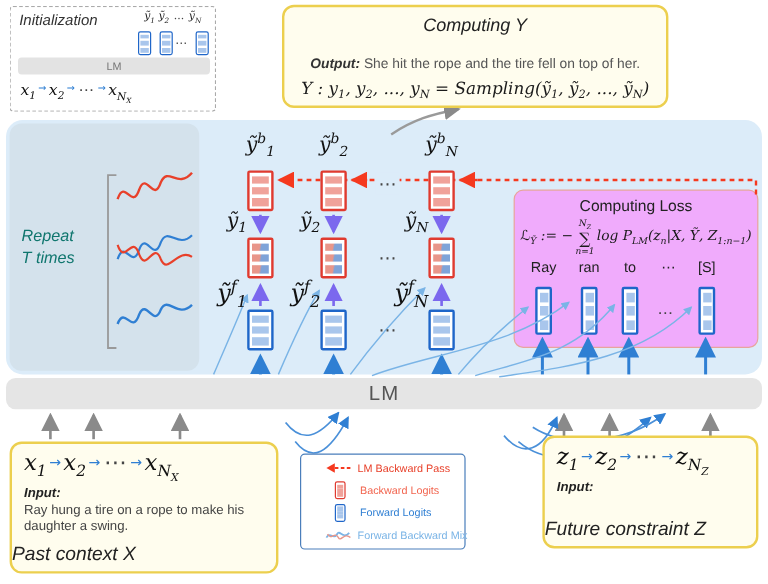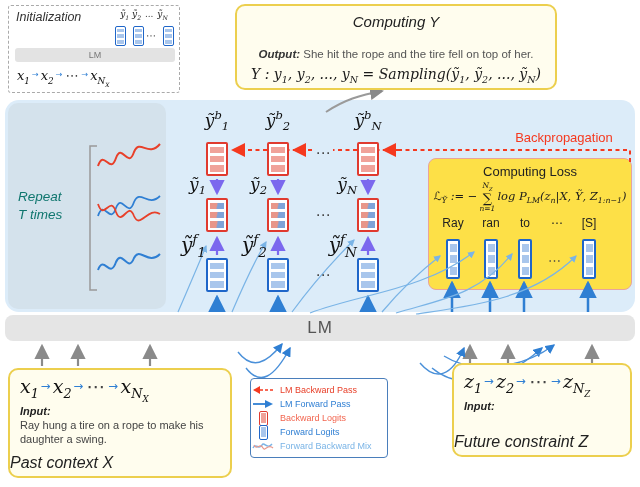--- a/index.html
+++ b/index.html
@@ -25,26 +25,26 @@
   .stack.xs{width:11px;height:20px;border:1.5px solid;padding:1.5px 1px}
   .stack.xs i{height:3.5px}
   .stack.red{border-color:#e03a2f}.stack.red i{background:#f0a29a}
   .stack.blue{border-color:#1f66c9}.stack.blue i{background:#a9c6ec}
   .stack.mixed{border-color:#e03a2f}
   .stack.mixed i{background:linear-gradient(100deg,#e8968a 0 45%,#7fa3d8 55% 100%)}
 
   
   .panel-main{background:#dcecf9;border-radius:14px}
   .panel-left{background:#d4e2ec;border-radius:10px}
-  .loss-box{background:#fde047;border:1.5px solid #e8a49c;border-radius:8px}
+  .loss-box{background:#f0abfc;border:1.5px solid #e8a49c;border-radius:8px}
   .lm-bar{background:#e5e5e5;border-radius:8px;display:flex;align-items:center;justify-content:center;z-index:1}
   .lm-text{font-size:17px;color:#555;letter-spacing:1px}
   .ybox{background:#fffdee;border:2px solid #eccf4e;border-radius:10px;z-index:3}
   .init{background:#fff;border:1px dashed #aaa;border-radius:3px;z-index:3}
-  .legend{background:#fff;border:1.5px solid #4a7ebb;border-radius:4px;z-index:3;padding:4px 0;display:flex;flex-direction:column;justify-content:space-between}
+  .legend{background:#fff;border:1.5px solid #4a7ebb;border-radius:4px;z-index:3;padding:4px 20px;display:flex;flex-direction:column;justify-content:space-between}
 
   
   .init-title{position:absolute;left:7px;top:4px;font-style:italic;font-size:12.5px;color:#333}
   .init-labels{position:absolute;left:100px;top:3px;width:70px;text-align:center;font-size:9px;color:#222}
   .init-dots{position:absolute;left:137px;top:24px;font-size:10px;color:#444}
   .init-lm{position:absolute;left:6px;top:42px;width:160px;height:14px;background:#e3e3e3;border-radius:3px;text-align:center;font-size:9px;color:#777;line-height:14px}
   .init-tokens{position:absolute;left:8px;top:62px;font-size:13px;color:#111}
 
   
   .gen-title{text-align:center;font-style:italic;font-size:15px;color:#222;margin-top:7px;font-weight:500}
@@ -196,21 +196,20 @@
       <span class="out-text">She hit the rope and the tire fell on top of her.</span>
     </div>
     <div class="gen-formula math">Y : y<sub>1</sub>, y<sub>2</sub>, ..., y<sub>N</sub> = Sampling(ỹ<sub>1</sub>, ỹ<sub>2</sub>, ..., ỹ<sub>N</sub>)</div>
   </div>
 
   <div class="repeat">
     <div>Repeat</div>
     <div>T times</div>
   </div>
 
-  <div class="backprop">Backpropagation</div>
 
   <div class="col-label top math" style="left:193px;top:108px;width:48px">ỹ<sup>b</sup><sub>1</sub></div>
   <div class="stack lg red" style="left:206px;top:142px">
       <i></i>
       <i></i>
       <i></i>
     </div>
   <div class="col-label mid math" style="left:176px;top:174px;width:30px">ỹ<sub>1</sub></div>
   <div class="stack lg mixed" style="left:206px;top:198px">
       <i></i>
@@ -319,29 +318,20 @@
       <span class="lg-ic">
         <svg width="22" height="12">
             <path d="M21,6 L8,6" stroke="#f5391f" stroke-width="1.6" stroke-dasharray="3 2"></path>
             <path d="M8,2 L1,6 L8,10 z" fill="#f5391f"></path>
           </svg>
       </span>
       <span class="lg-lb red">LM Backward Pass</span>
     </div>
     <div class="lg-row">
       <span class="lg-ic">
-        <svg width="22" height="12">
-            <path d="M1,6 L14,6" stroke="#2f7fd3" stroke-width="1.8"></path>
-            <path d="M13,2 L21,6 L13,10 z" fill="#2f7fd3"></path>
-          </svg>
-      </span>
-      <span class="lg-lb blue">LM Forward Pass</span>
-    </div>
-    <div class="lg-row">
-      <span class="lg-ic">
         <span class="stack xs red icon" style="width:9px;height:15px">
             <i></i>
             <i></i>
             <i></i>
           </span>
       </span>
       <span class="lg-lb orange">Backward Logits</span>
     </div>
     <div class="lg-row">
       <span class="lg-ic">

